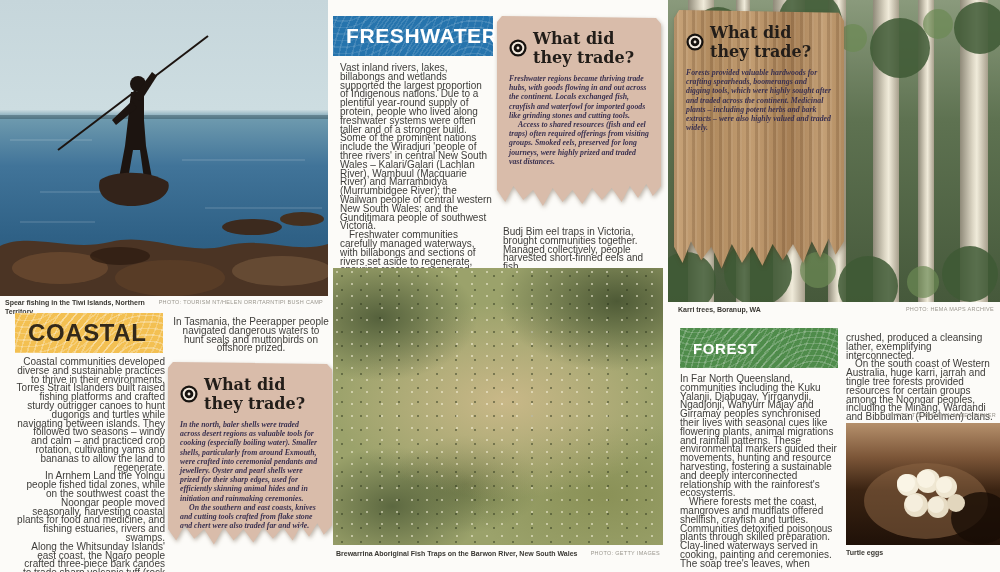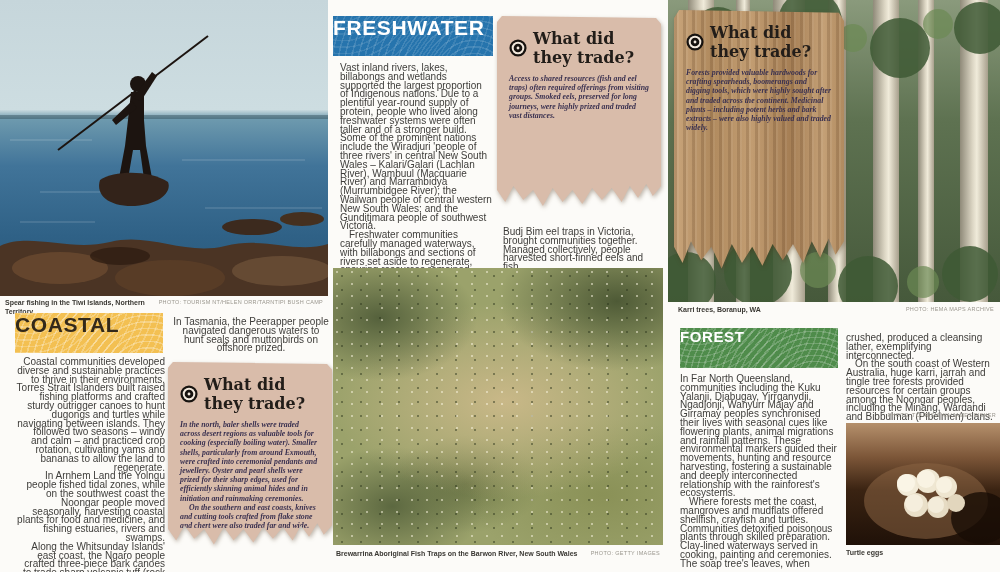--- a/index.html
+++ b/index.html
@@ -12,30 +12,30 @@
   .bt p{margin:0;}
   .bt p + p{text-indent:9px;}
   .center{text-align:center;}
 
   
   .caprow{position:absolute;display:flex;justify-content:space-between;align-items:flex-start;gap:10px;}
   .cap{font-size:7px;line-height:8.5px;font-weight:bold;color:#3a3833;}
   .credit{font-size:5.5px;line-height:7px;color:#9a978e;letter-spacing:.3px;white-space:nowrap;}
 
   
-  .sechead{display:flex;align-items:flex-start;font-weight:bold;letter-spacing:.6px;
+  .sechead{display:flex;align-items:center;padding-left:13px;font-weight:bold;letter-spacing:.6px;
            box-sizing:border-box;}
   .sechead.blue{background:
       repeating-radial-gradient(circle at 88% 160%, rgba(255,255,255,.13) 0 1.5px, transparent 1.5px 6.5px),
       repeating-radial-gradient(circle at 6% -70%, rgba(255,255,255,.10) 0 1.5px, transparent 1.5px 6.5px),
       #2674ad;color:#ffffff;font-size:21px;}
   .sechead.yellow{background:
       repeating-radial-gradient(circle at 90% 170%, rgba(255,255,255,.28) 0 1.5px, transparent 1.5px 6.5px),
       repeating-radial-gradient(circle at 8% -80%, rgba(255,255,255,.22) 0 1.5px, transparent 1.5px 6.5px),
-      #f3c052;color:#33291a;font-size:21px;}
+      #f3c052;color:#33291a;font-size:24px;}
   .sechead.green{background:
       repeating-radial-gradient(circle at 85% 175%, rgba(255,255,255,.20) 0 1.5px, transparent 1.5px 6px),
       repeating-radial-gradient(circle at 10% -80%, rgba(255,255,255,.16) 0 1.5px, transparent 1.5px 6px),
       #4f8c4b;color:#ffffff;font-size:15px;}
 
   
   .tradewrap{position:absolute;filter:drop-shadow(1px 2px 2px rgba(70,45,20,.35));}
   .trade{width:100%;height:100%;box-sizing:border-box;padding:13px 12px 30px 12px;background:#d9bcaa;
          clip-path:polygon(0% 3%,3% 0%,97% 1%,100% 4%,100% 85%,95% 90%,91% 84%,86% 91%,81% 85%,76% 93%,
                            70% 86%,64% 92%,58% 86%,52% 94%,46% 87%,40% 93%,34% 86%,28% 95%,22% 87%,
@@ -147,20 +147,21 @@
     <div class="trade">
       <div class="trade-head">
         <svg class="ticon" viewBox="0 0 20 20">
           <circle cx="10" cy="10" r="9.5" fill="#16120f"></circle>
             <circle cx="10" cy="10" r="7" fill="#f2e9dd"></circle>
           <circle cx="10" cy="10" r="4.8" fill="#16120f"></circle>
             <circle cx="10" cy="10" r="1.6" fill="#f2e9dd"></circle>
         </svg>
         <span class="trade-title">What did they trade?</span>
       </div>
+      <p>Freshwater regions became thriving trade hubs, with goods flowing in and out across the continent. Locals exchanged fish, crayfish and waterfowl for imported goods like grinding stones and cutting tools.</p>
       <p>Access to shared resources (fish and eel traps) often required offerings from visiting groups. Smoked eels, preserved for long journeys, were highly prized and traded vast distances.</p>
     </div>
   </div>
   <div class="bt abs" style="left:503px;top:228px;width:154px;">
     <p>Budj Bim eel traps in Victoria, brought communities together. Managed collectively, people harvested short-finned eels and fish.</p>
   </div>
 
   <div class="photo photo-traps abs" style="left:333px;top:268px;width:330px;height:277px;">
     <div class="speckle"></div>
   </div>

